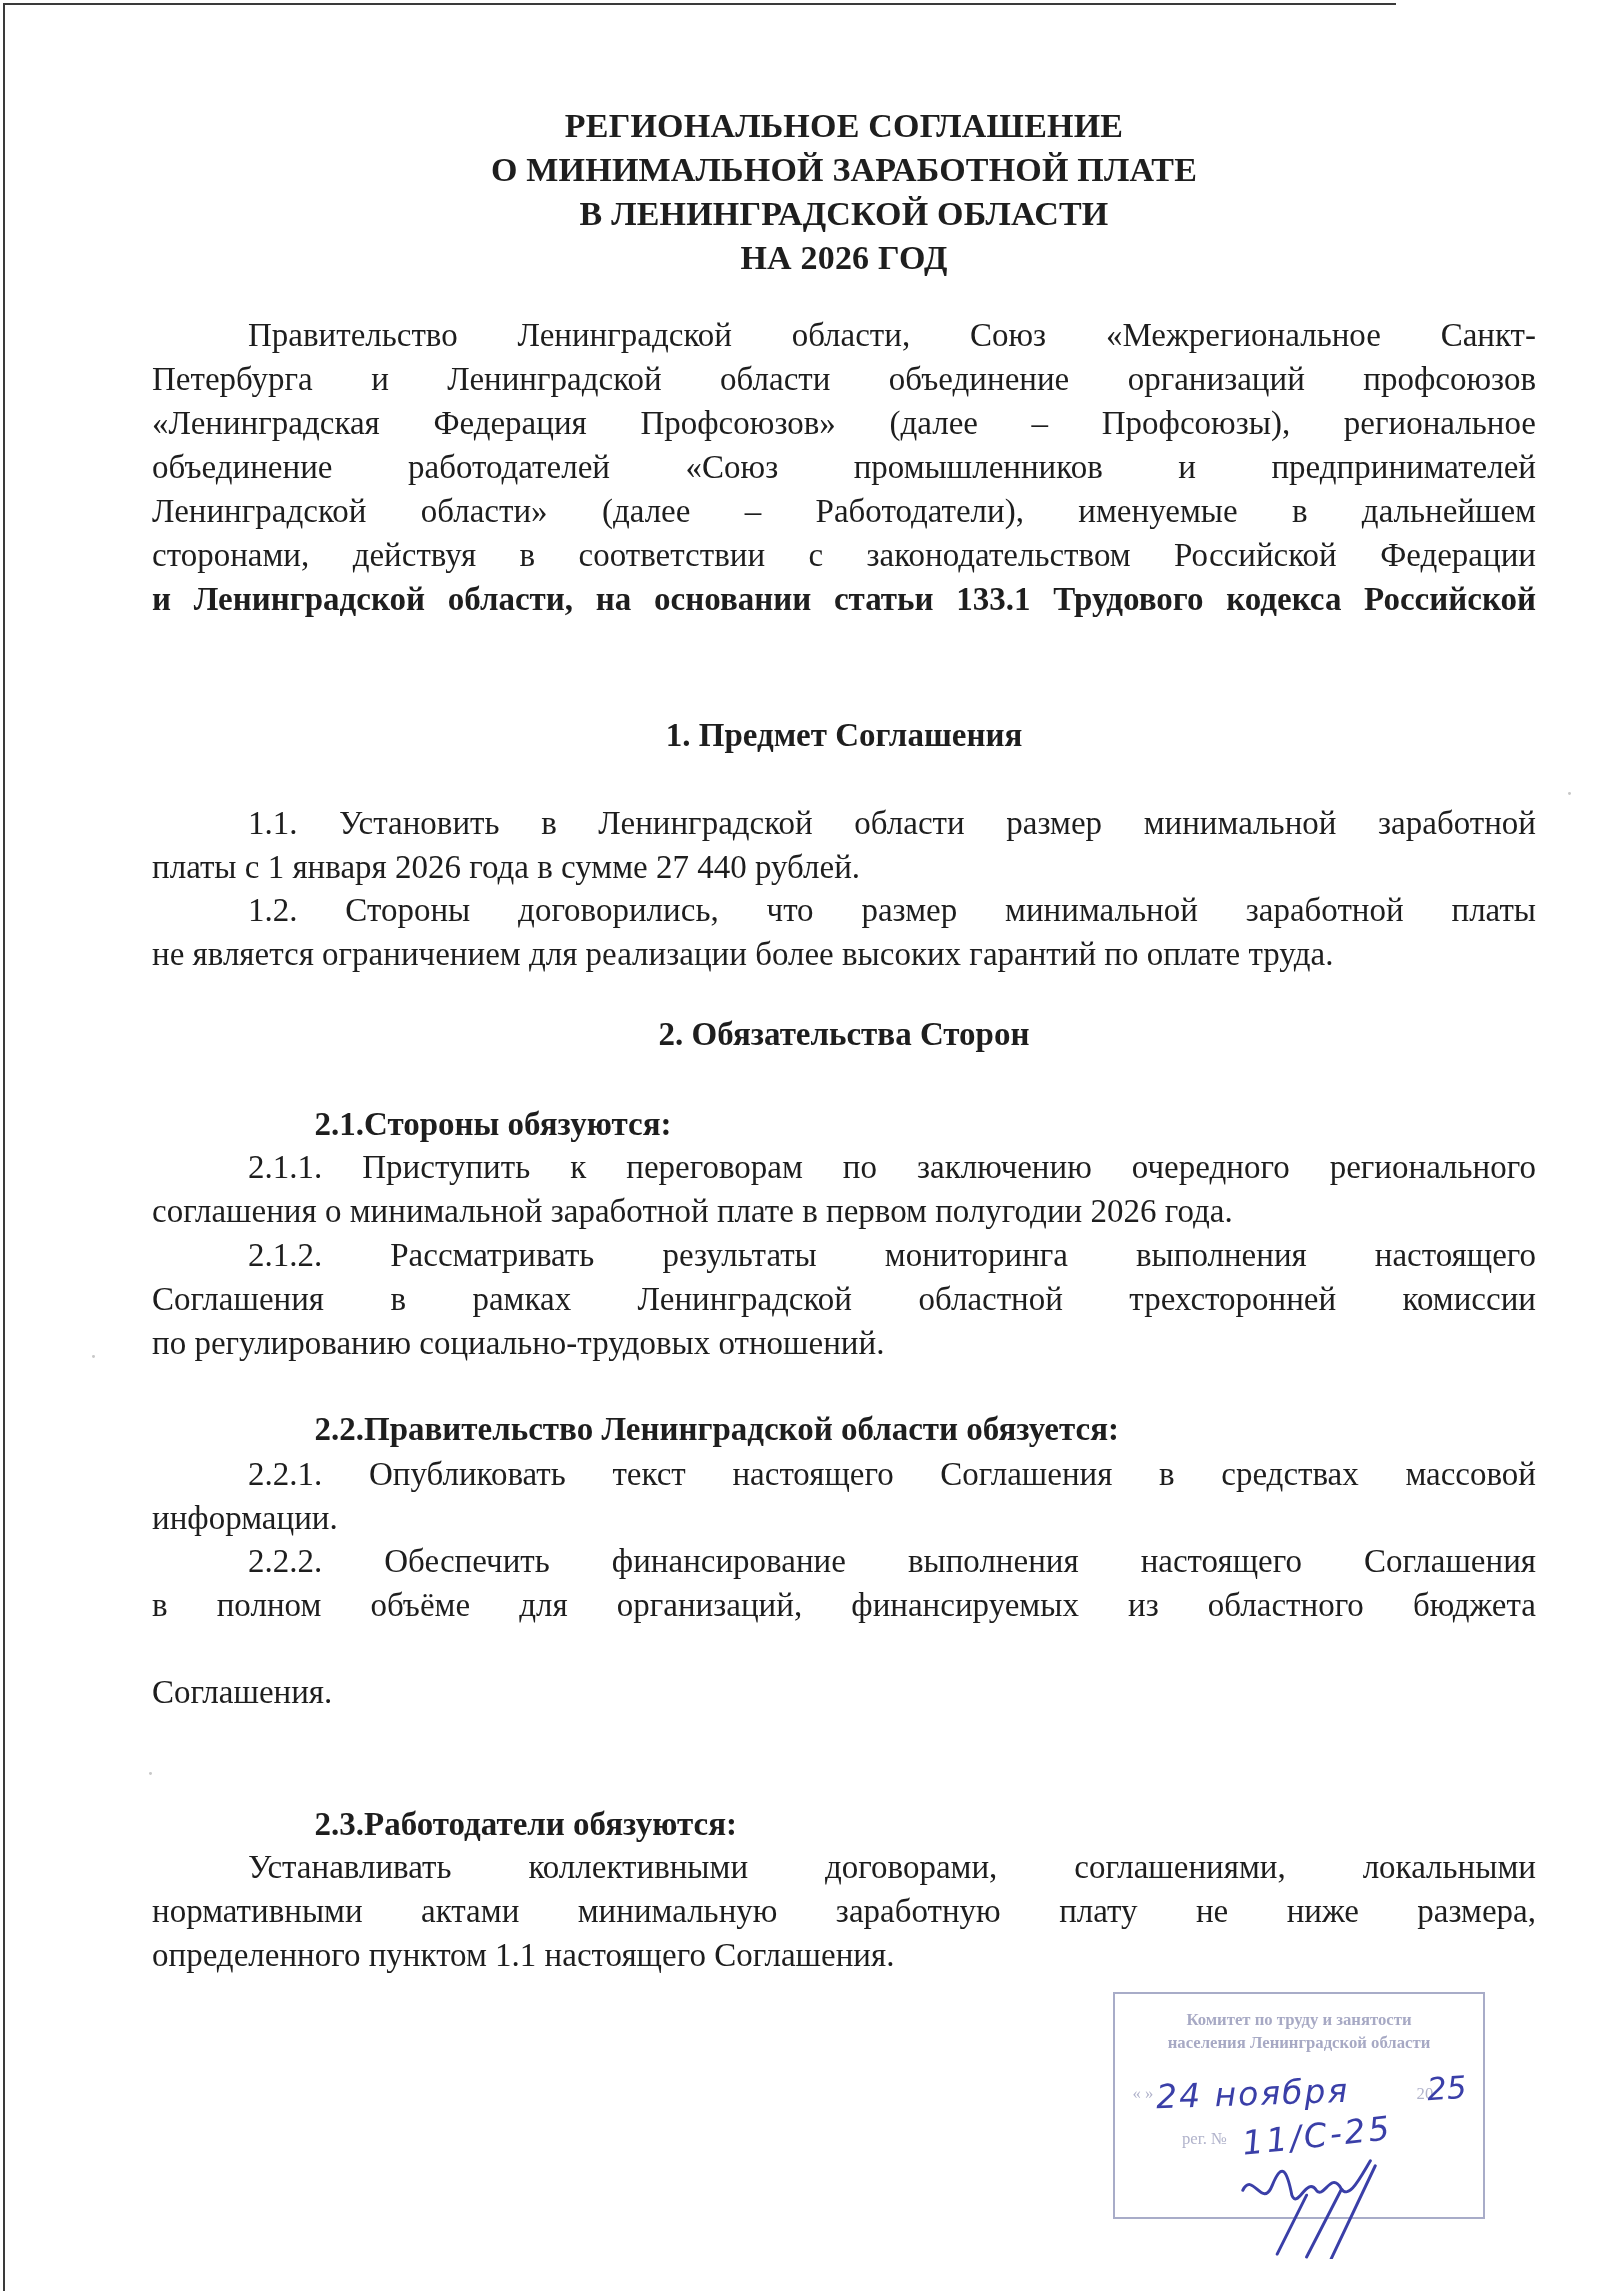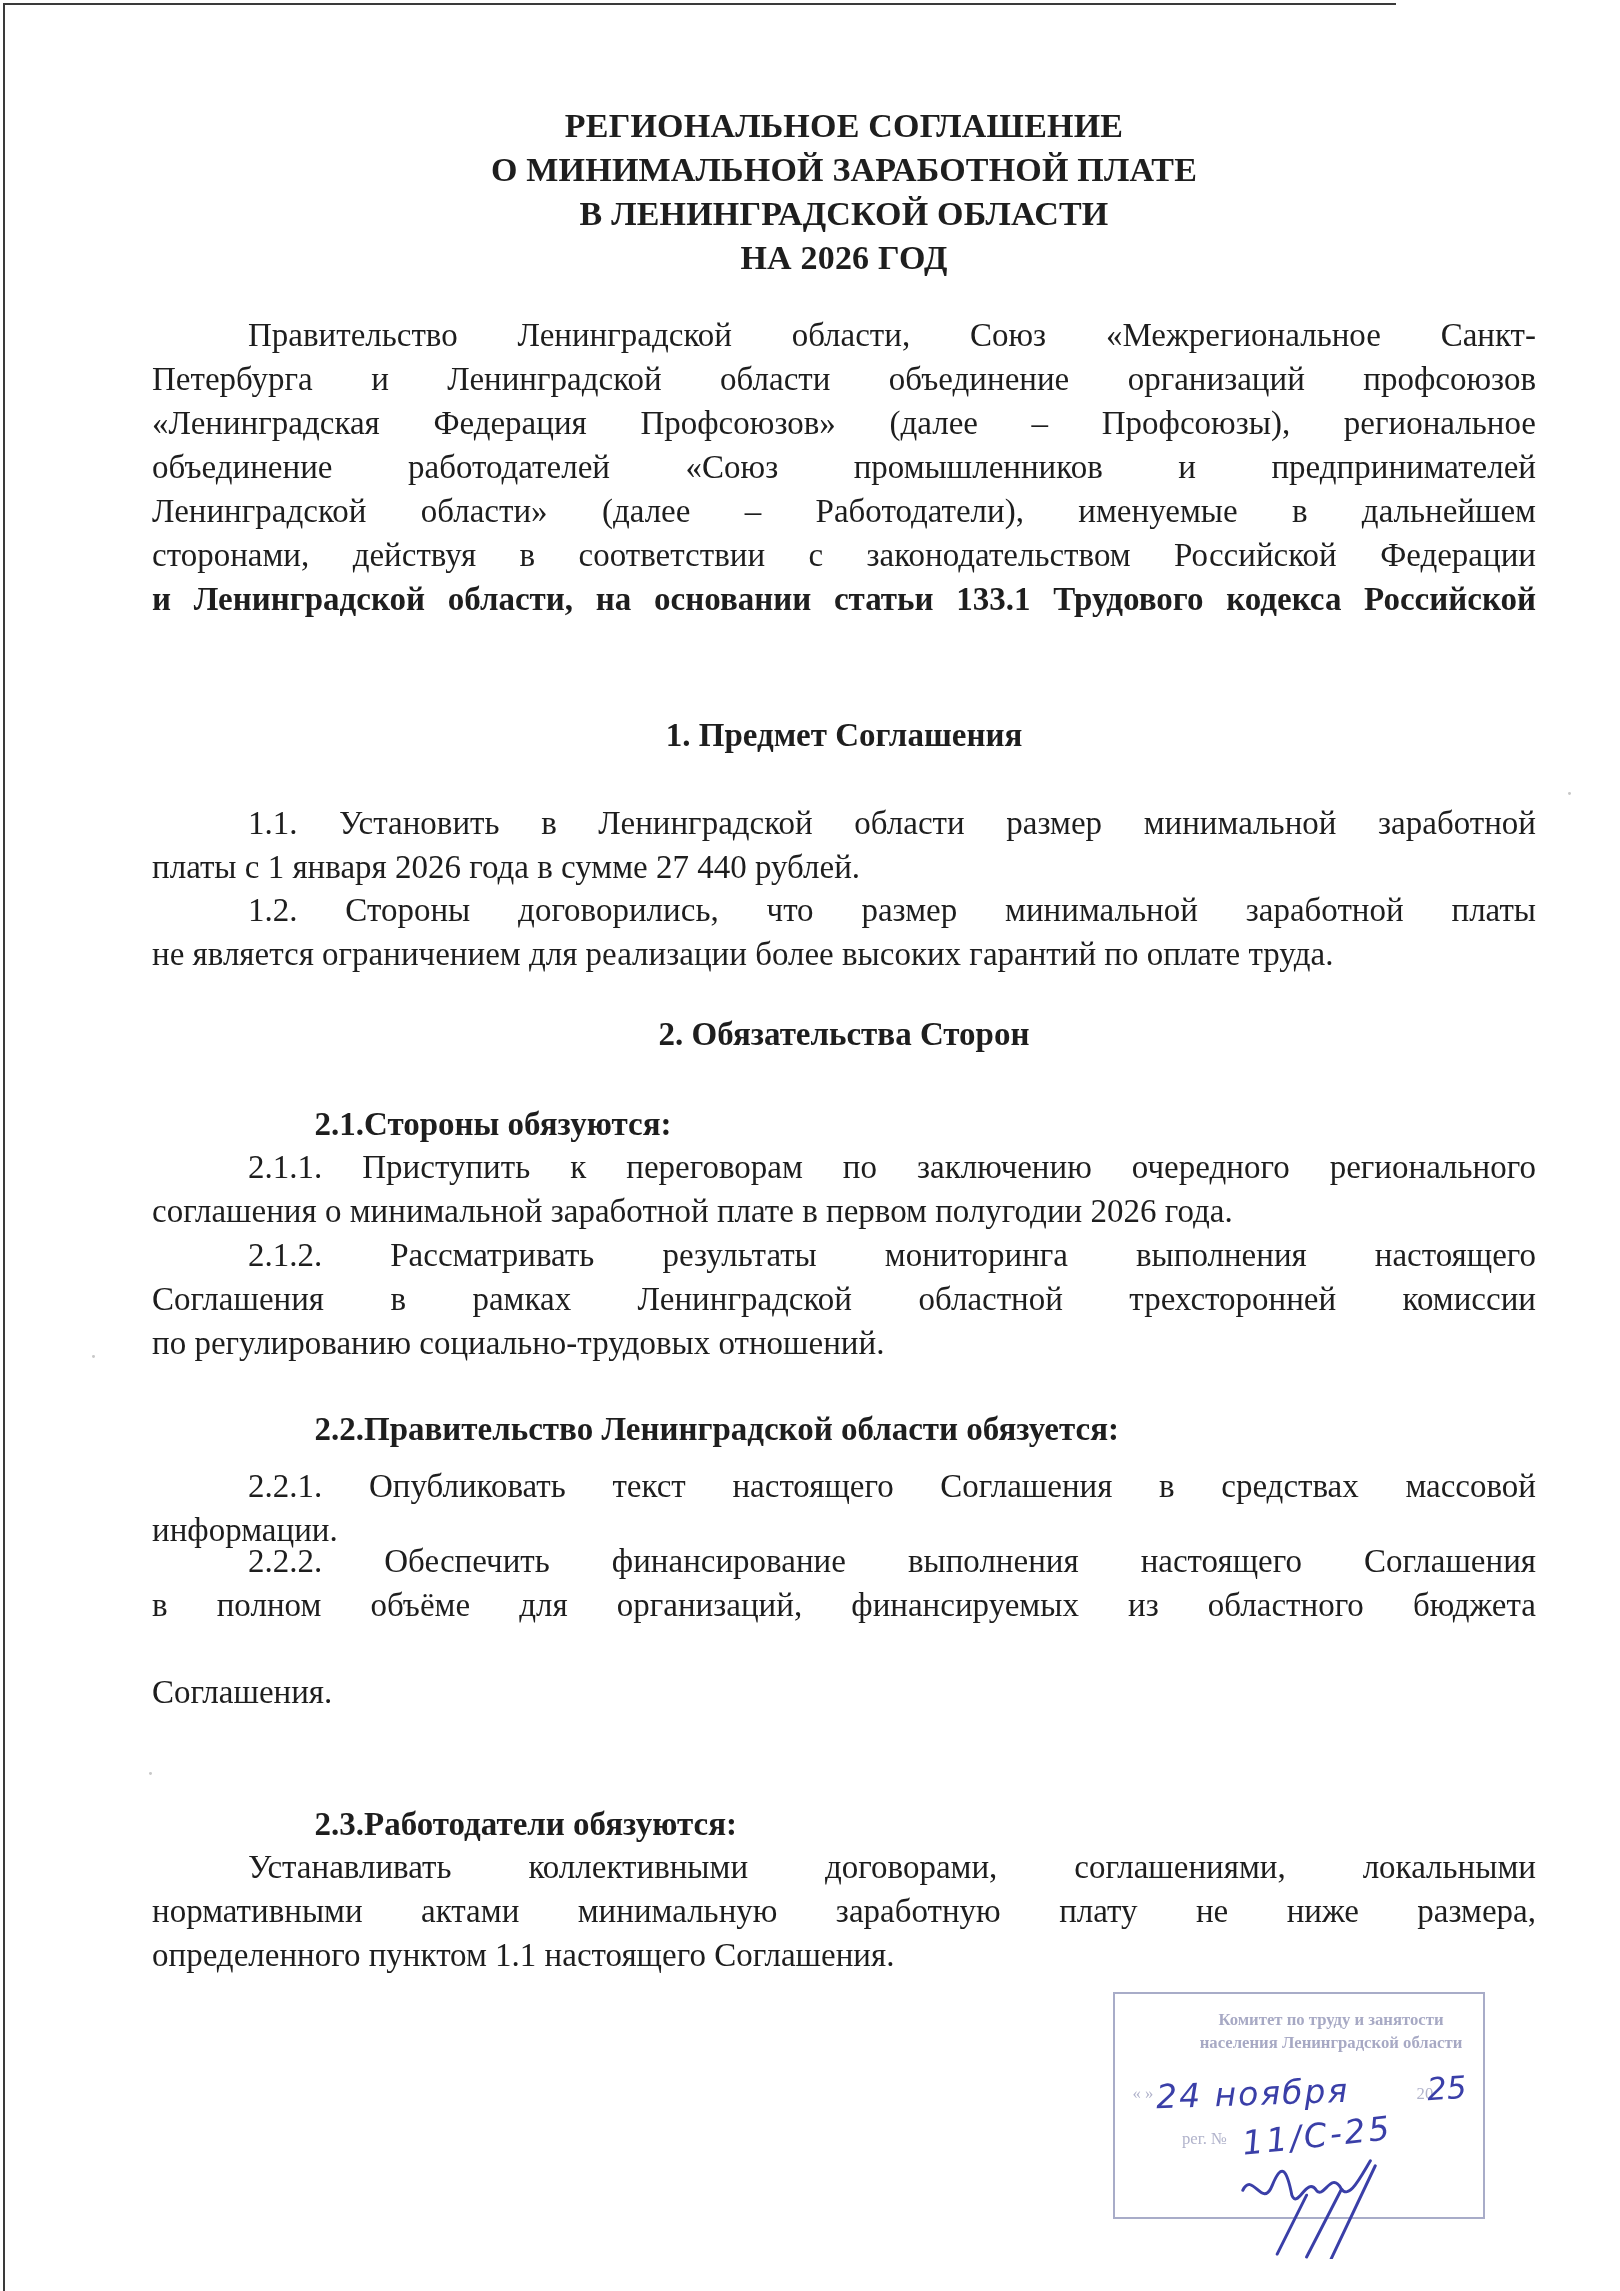--- a/index.html
+++ b/index.html
@@ -16,21 +16,21 @@
   .line { display: block; text-align: justify; text-align-last: justify; white-space: nowrap; }
   .line.last { text-align-last: left; }
   .line.indent { padding-left: 96px; }
   .heading { position: absolute; left: 0; width: 1384px; text-align: center; font-weight: bold;
              font-size: 33px; line-height: 44px; }
   .subhead { position: absolute; left: 96px; font-weight: bold; font-size: 33px; line-height: 44px; white-space: nowrap; text-align: right; }
   .subhead .num { display: inline-block; width: 116px; }
   .stamp { position: absolute; left: 1113px; top: 1992px; width: 372px; height: 227px;
            border: 2px solid #a8acc8; box-sizing: border-box; }
   .stamp-org { position: absolute; left: 0; top: 13.7px; width: 100%; text-align: center;
-               font-size: 16.7px; line-height: 23.5px; color: #a7a9c4; font-weight: bold; margin-left: 32px; }
+               font-size: 16.7px; line-height: 23.5px; color: #a7a9c4; font-weight: bold; }
   .stamp-date-label { position: absolute; left: 17.6px; top: 90px; font-size: 16.7px; color: #b1b3cb; }
   .stamp-reg-label { position: absolute; left: 67px; top: 135px; font-size: 16.7px; color: #b1b3cb; }
   .hand { position: absolute; font-family: "DejaVu Sans", sans-serif; font-style: italic; color: #3a3fa8; }
   .hand-date { left: 41px; top: 80px; font-size: 33px; letter-spacing: 2px; transform: rotate(-2deg); }
   .hand-year { left: 312px; top: 76px; font-size: 31px; transform: rotate(-4deg); }
   .hand-reg { left: 127px; top: 122px; font-size: 33px; transform: rotate(-6deg); letter-spacing: 2.9px; }
   .signature { position: absolute; left: 118px; top: 157px; width: 157px; height: 108px; }
   .speck { position: absolute; width: 2.9px; height: 2.9px; border-radius: 50%; background: #c8c8c8; }
 </style>
 </head>
@@ -81,21 +81,21 @@
   <div class="para" style="top:1233px;">
     <span class="line indent" style="white-space: nowrap; display: block; word-spacing: 0px;">2.1.2. Рассматривать результаты мониторинга выполнения настоящего</span>
     <span class="line" style="white-space: nowrap; display: block; word-spacing: 0px;">Соглашения в рамках Ленинградской областной трехсторонней комиссии</span>
     <span class="line last">по регулированию социально-трудовых отношений.</span>
   </div>
 
   <div class="subhead" style="top:1407px;">
     <span class="num">2.2.</span><span>Правительство Ленинградской области обязуется:</span>
   </div>
   <div class="para" style="top:1452px;">
-    <span class="line indent" style="white-space: nowrap; display: block; word-spacing: 0px; margin-top: 12px;">2.2.1. Опубликовать текст настоящего Соглашения в средствах массовой</span>
+    <span class="line indent" style="white-space: nowrap; display: block; word-spacing: 0px;">2.2.1. Опубликовать текст настоящего Соглашения в средствах массовой</span>
     <span class="line last">информации.</span>
   </div>
   <div class="para" style="top:1539px;">
     <span class="line indent" style="white-space: nowrap; display: block; word-spacing: 0px;">2.2.2. Обеспечить финансирование выполнения настоящего Соглашения</span>
     <span class="line" style="white-space: nowrap; display: block; word-spacing: 0px;">в полном объёме для организаций, финансируемых из областного бюджета</span>
   </div>
   <div class="para" style="top:1670px;">
     <span class="line last">Соглашения.</span>
   </div>
 

